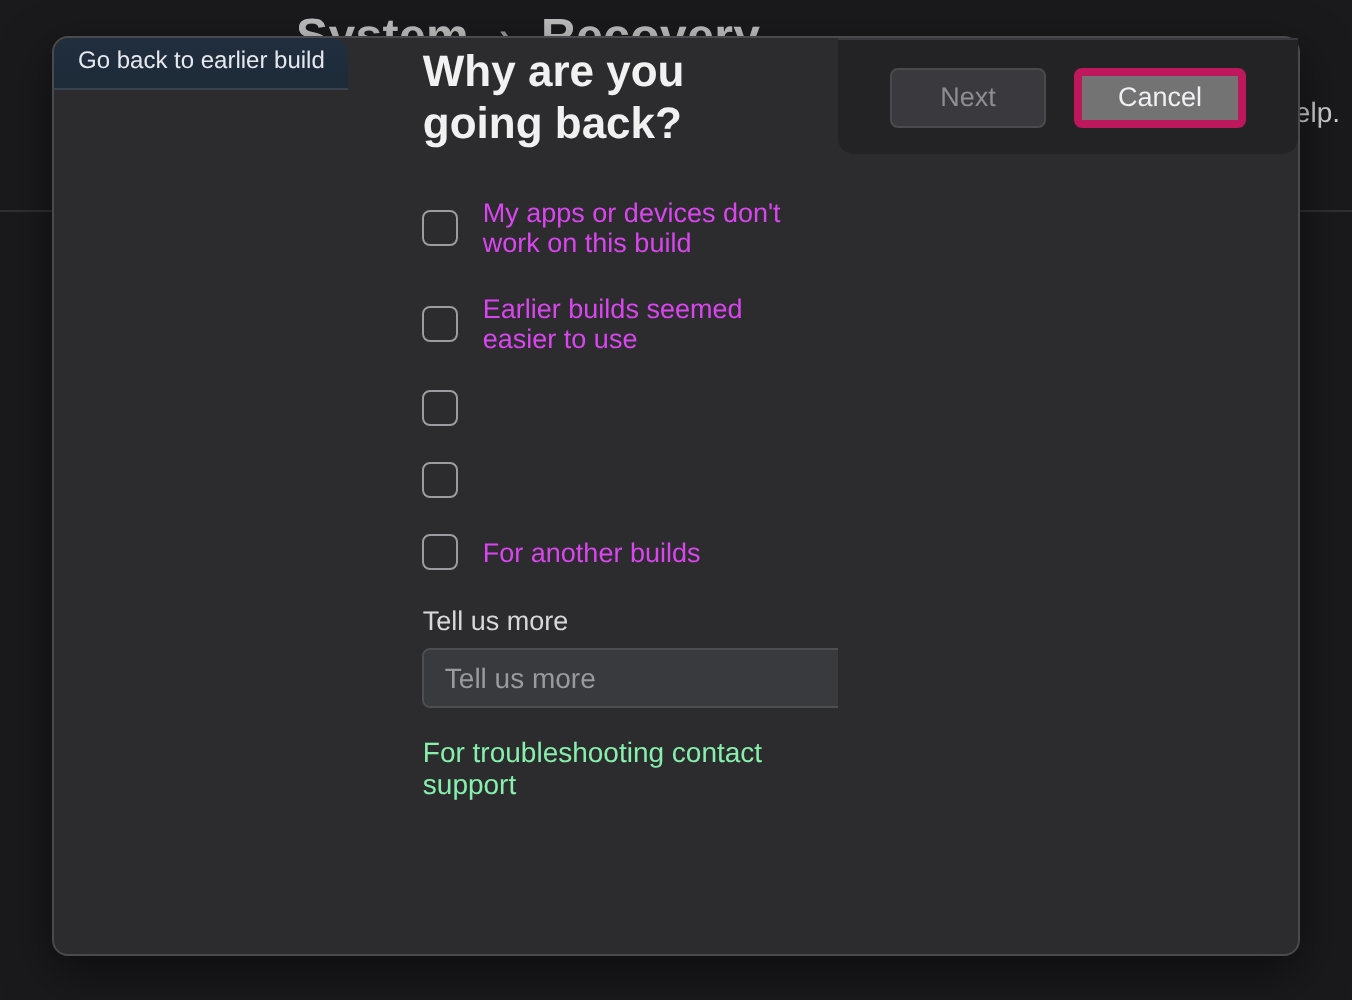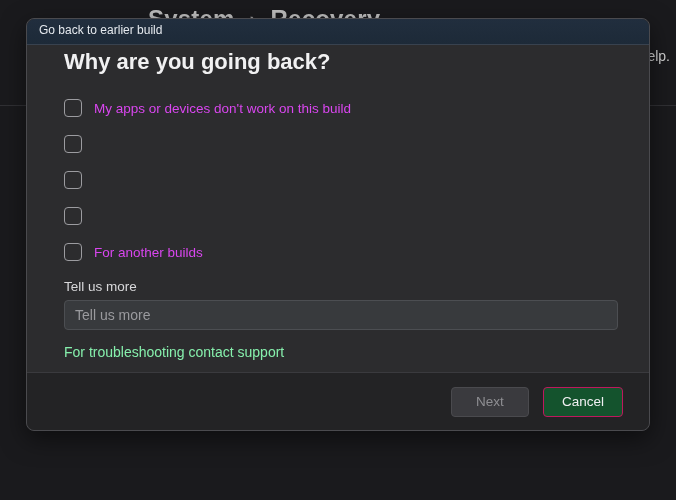--- a/index.html
+++ b/index.html
@@ -39,26 +39,26 @@
       position: absolute;
       top: 86px; left: 0; right: 0;
       height: 20px;
       border-bottom: 1px solid #303034;
     }
     .dialog {
       position: absolute;
       left: 26px;
       top: 18px;
       width: 624px;
-      height: 413px;
+      height: 460px;
       background: #2c2c2e;
       border: 1px solid #4a4a4e;
       border-radius: 8px;
       display: flex;
-      flex-direction: column;
+      flex-direction: row;
       box-shadow: 0 8px 24px rgba(0,0,0,0.5);
     }
     .dialog-titlebar {
       height: 26px;
       background: linear-gradient(180deg, #212e3e, #1d2a38);
       border-bottom: 1px solid #38424f;
       border-radius: 8px 8px 0 0;
       padding: 4px 12px;
       font-size: 12px;
       color: #e5e9ee;
@@ -139,22 +139,22 @@
       font-family: inherit;
       cursor: pointer;
       padding: 0 18px;
     }
     .btn-next {
       background: #3a3a3e;
       border: 1px solid #4a4a4e;
       color: #8e8e92;
     }
     .btn-cancel {
-      background: #14532d;
-      border: 1px solid #be185d;
+      background: #737373;
+      border: 4px solid #be185d;
       color: #f0f0f2;
     }
   </style>
 </head>
 <body>
 
 <div class="bg-breadcrumb">
   <span>System</span>
   <span class="chev">›</span>
   <span>Recovery</span>
@@ -168,20 +168,21 @@
   </div>
   <div class="dialog-body">
     <div class="dialog-heading">Why are you going back?</div>
 
     <div class="check-row">
       <div class="checkbox"></div>
       <span class="check-label">My apps or devices don't work on this build</span>
     </div>
     <div class="check-row">
       <div class="checkbox"></div>
+      <span class="check-label">Earlier builds seemed easier to use</span>
     </div>
     <div class="check-row">
       <div class="checkbox"></div>
     </div>
     <div class="check-row">
       <div class="checkbox"></div>
     </div>
     <div class="check-row">
       <div class="checkbox"></div>
       <span class="check-label">For another builds</span>

